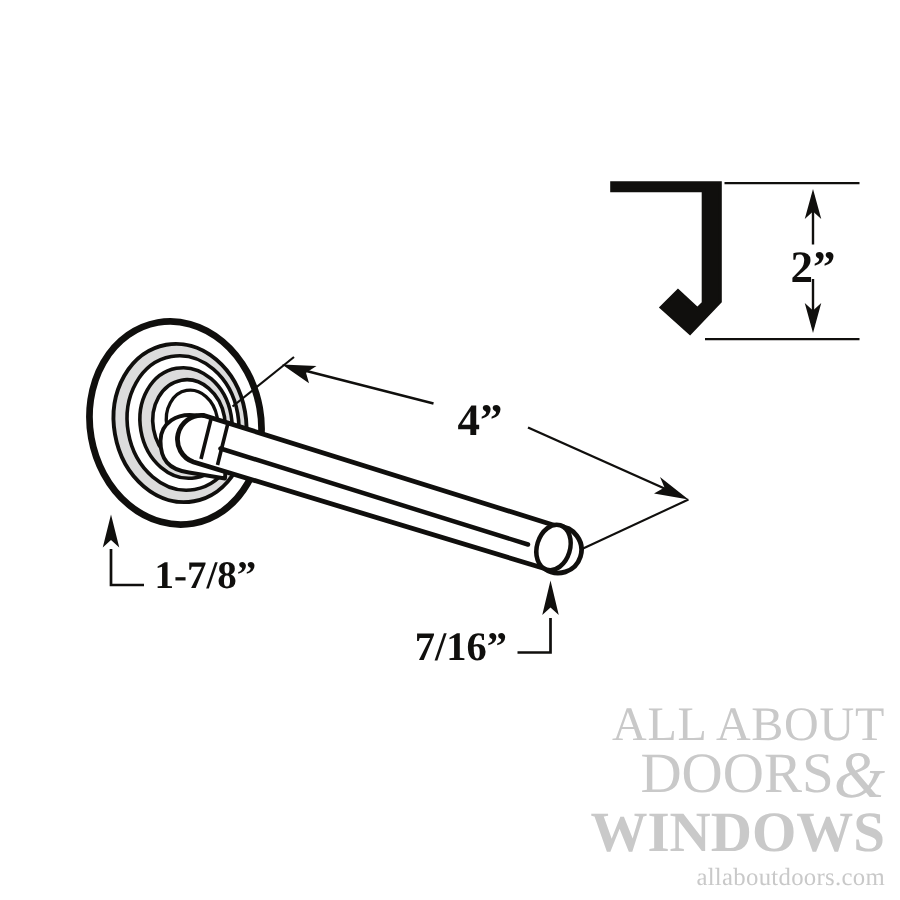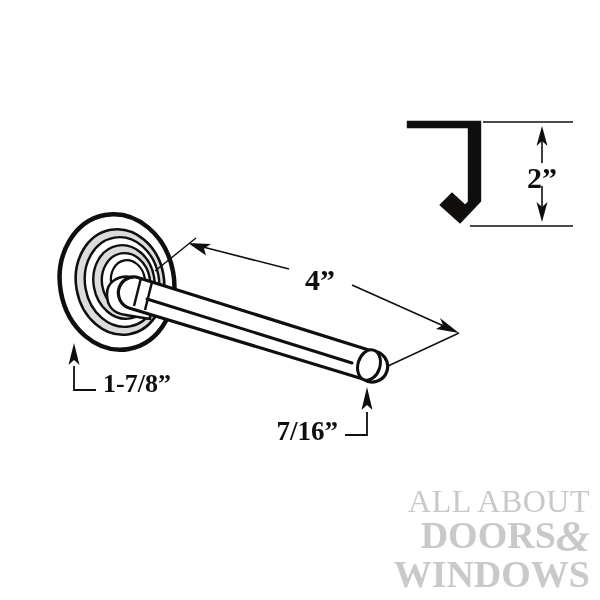--- a/index.html
+++ b/index.html
@@ -38,21 +38,21 @@
     user-select: none;
   }
   .wm-row1 {
     font-size: 32px;
     letter-spacing: 0.5px;
     font-weight: normal;
     white-space: nowrap;
   }
   .wm-row2 {
     font-size: 38px;
-    font-weight: bold;
+    font-weight: normal;
     white-space: nowrap;
     position: relative;
   }
   .wm-amp {
     font-size: 44px;
     font-style: italic;
     vertical-align: -3px;
   }
   .wm-row3 {
     font-size: 38px;
@@ -167,15 +167,16 @@
     </g>
 
   </svg>
 
   <div class="wm">
     <div class="wm-row1">ALL ABOUT</div>
     <div class="wm-row2">
       <span>DOORS</span><span class="wm-amp">&amp;</span>
     </div>
     <div class="wm-row3">WINDOWS</div>
+    <div class="wm-url">allaboutdoors.com</div>
   </div>
 
 </div>
 
 </body></html>

